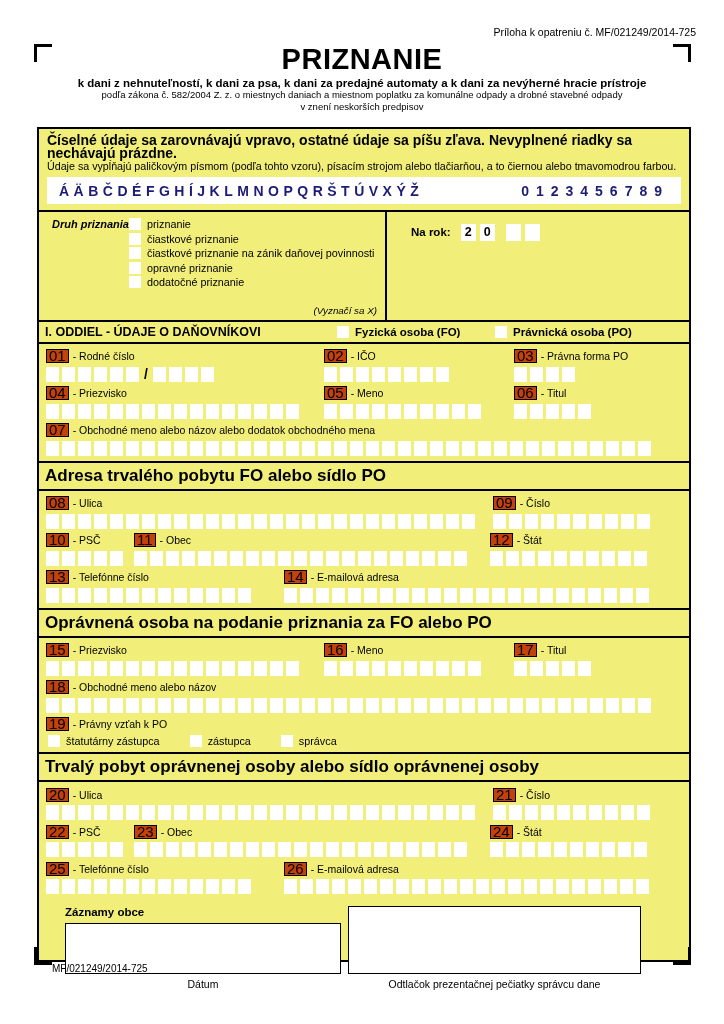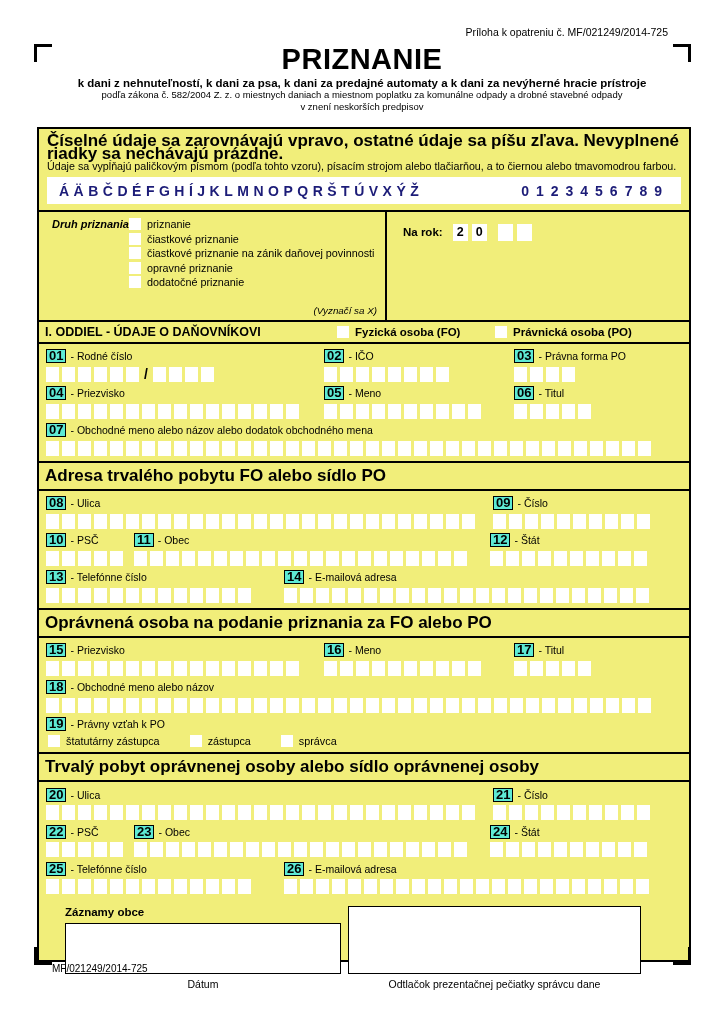--- a/index.html
+++ b/index.html
@@ -6,47 +6,47 @@
   .page{position:relative;width:724px;height:1024px;margin:0 auto;background:#fff;color:#000;
         font-family:"Liberation Sans",sans-serif;overflow:hidden;}
 
   
   .cropmark{position:absolute;width:15px;height:15px;z-index:6;}
   .cm-tl{left:34px;top:44px;border-left:3px solid #000;border-top:3px solid #000;}
   .cm-tr{right:33px;top:44px;border-right:3px solid #000;border-top:3px solid #000;}
   .cm-bl{left:34px;top:947px;border-left:3px solid #000;border-bottom:3px solid #000;}
   .cm-br{right:33px;top:947px;border-right:3px solid #000;border-bottom:3px solid #000;}
 
-  .attach{position:absolute;top:26px;right:56px;font-size:10.5px;}
+  .attach{position:absolute;top:26px;right:28px;font-size:10.5px;}
   .hdr{padding-top:44px;text-align:center;}
   .title{font-size:29px;font-weight:bold;letter-spacing:.5px;line-height:30px;}
   .subtitle{font-size:11.5px;font-weight:bold;margin-top:3px;text-align:center;}
   .law{font-size:9.5px;line-height:11.5px;}
 
   .formbox{position:absolute;left:37px;top:127px;width:650px;height:831px;
            border:2px solid #000;background:#f1ee7a;}
 
   
   .instr{padding:5px 8px 6px;border-bottom:2px solid #000;}
-  .instr .l1{font-weight:bold;font-size:17px;line-height:13px;}
+  .instr .l1{font-weight:bold;font-size:14px;line-height:13px;}
   .instr .l2{font-size:10.7px;line-height:13px;}
   .samplestrip{background:#fff;margin-top:4px;padding:3px 12px 2px;display:flex;
                justify-content:space-between;align-items:center;height:22px;}
   .sletters{font-weight:bold;font-size:14px;letter-spacing:4.5px;color:#1c1c78;white-space:nowrap;}
   .sdigits{font-weight:bold;font-size:14px;letter-spacing:7px;color:#1c1c78;white-space:nowrap;}
 
   
   .druh{display:flex;}
   .druh-left{width:330px;border-right:2px solid #000;padding:6px 8px 4px;display:flex;flex:none;text-align:right;}
   .druh-label{font-style:italic;font-weight:bold;font-size:11px;width:82px;flex:none;}
   .druh-opts{flex:1;}
   .opt{display:flex;align-items:center;gap:6px;margin-bottom:2px;font-size:10.8px;line-height:12.5px;}
   .chk{width:12px;height:12px;background:#fff;display:inline-block;flex:none;}
   .note{font-style:italic;font-size:9.8px;margin-left:18px;margin-top:16px;}
-  .druh-right{flex:1;padding:12px 10px 0 16px;display:flex;gap:10px;align-items:flex-start;}
+  .druh-right{flex:1;padding:12px 10px 0 24px;display:flex;gap:10px;align-items:flex-start;}
   .narok{font-weight:bold;font-size:11.5px;line-height:17px;}
   .cells{display:flex;gap:4px;}
   .cell{width:15px;height:17px;background:#fff;font-size:12.5px;font-weight:bold;
         text-align:center;line-height:17px;flex:none;}
   .cells .cell:nth-child(3){margin-left:7px;}
 
   
   .secbar{border-top:2px solid #000;border-bottom:2px solid #000;padding:3px 6px;
           font-weight:bold;display:flex;align-items:center;}
   .secbar.main{font-size:12.5px;}
@@ -59,21 +59,21 @@
   .fblock{padding:5px 7px 1px;}
   .frow{display:flex;margin-bottom:4px;}
   .w-a{width:278px;flex:none;}
   .w-b{width:190px;flex:none;}
   .w-rest{flex:1;}
   .w-ulica{width:447px;flex:none;}
   .w-psc{width:88px;flex:none;}
   .w-obec{width:356px;flex:none;}
   .w-tel{width:238px;flex:none;}
   .flabel{display:flex;align-items:center;gap:4px;font-size:10.5px;height:15px;margin-bottom:3px;}
-  .fnum{background:#5eead4;border:1px solid #000;font-size:13px;line-height:12px;padding:0 2px;flex:none;font-weight:bold;}
+  .fnum{background:#c2410c;border:1px solid #000;font-size:15px;line-height:12px;padding:0 2px;flex:none;}
   .boxrow{display:flex;gap:3px;align-items:center;}
   .bgroup{display:flex;gap:3px;}
   .cbox{width:13px;height:15px;background:#fff;flex:none;}
   .slash{font-weight:bold;font-size:14px;margin:0 2px;line-height:15px;}
   .relopts{display:flex;gap:30px;padding-left:2px;margin-top:3px;}
   .relopts .opt{margin-bottom:0;}
 
   
   .records{display:flex;gap:7px;padding:7px 48px 0 26px;}
   .rec-left{width:276px;flex:none;}

